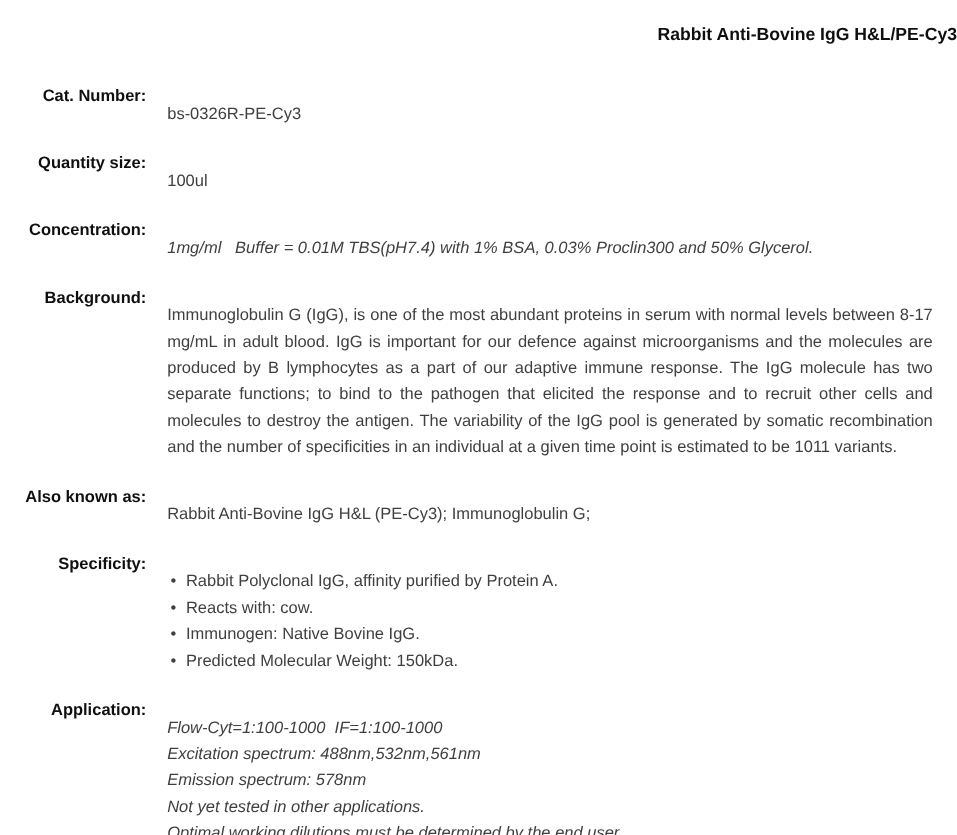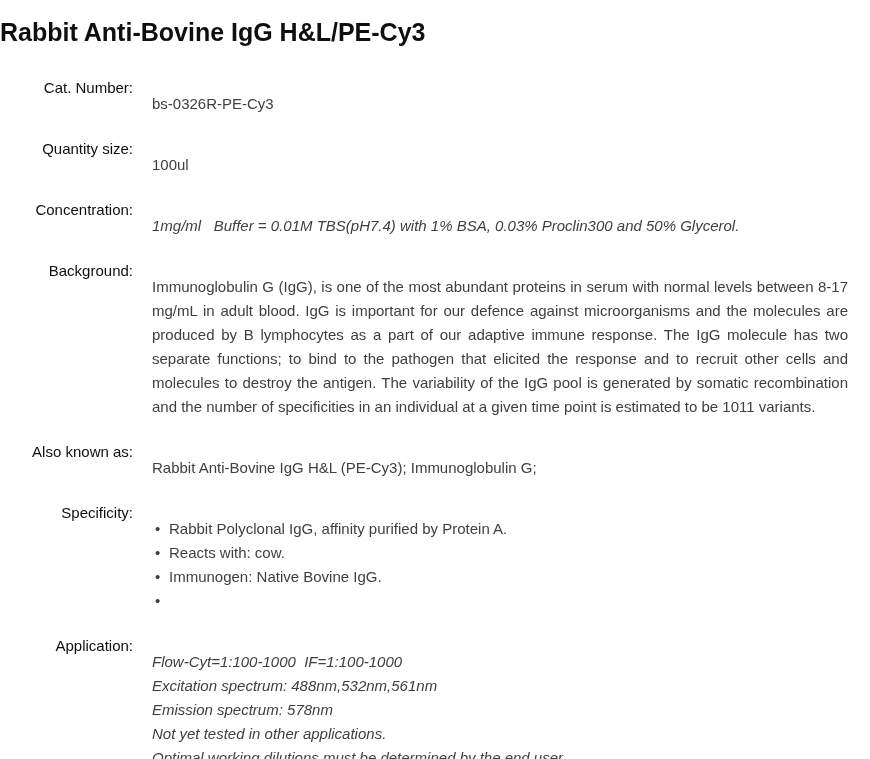--- a/index.html
+++ b/index.html
@@ -8,33 +8,33 @@
     height: 759px;
     background: #ffffff;
     font-family: "Liberation Sans", sans-serif;
     font-size: 15px;
     line-height: 24px;
     color: #3f3f3f;
     overflow: hidden;
   }
   .title {
     margin: 18px 0 0 0;
-    font-size: 25px;
+    font-size: 16px;
     line-height: 28px;
     font-weight: bold;
-    text-align: left;
+    text-align: right;
     color: #0f0f0f;
   }
   .rows { margin-top: 30px; }
   .row { display: flex; margin-bottom: 21px; }
   .label {
     flex: 0 0 133px;
     width: 133px;
     text-align: right;
-    font-weight: normal;
+    font-weight: bold;
     color: #0f0f0f;
   }
   .value {
     margin-left: 19px;
     width: 696px;
     margin-top: 16px;
   }
   .just { text-align: justify; }
   .pre { white-space: pre-wrap; font-style: italic; }
   .bullet-row { display: flex; padding-left: 3px; }
@@ -84,20 +84,21 @@
           <div class="bullet-row">
           <span class="dot">•</span>
           <span class="bullet-text">Reacts with: cow.</span>
         </div>
           <div class="bullet-row">
           <span class="dot">•</span>
           <span class="bullet-text">Immunogen: Native Bovine IgG.</span>
         </div>
           <div class="bullet-row">
           <span class="dot">•</span>
+          <span class="bullet-text">Predicted Molecular Weight: 150kDa.</span>
         </div>
         </div>
     </div>
 
 
     <div class="row">
       <div class="label">Application:</div>
       <div class="value">
           <div class="app-line pre">Flow-Cyt=1:100-1000  IF=1:100-1000</div>
           <div class="app-line pre">Excitation spectrum: 488nm,532nm,561nm</div>

